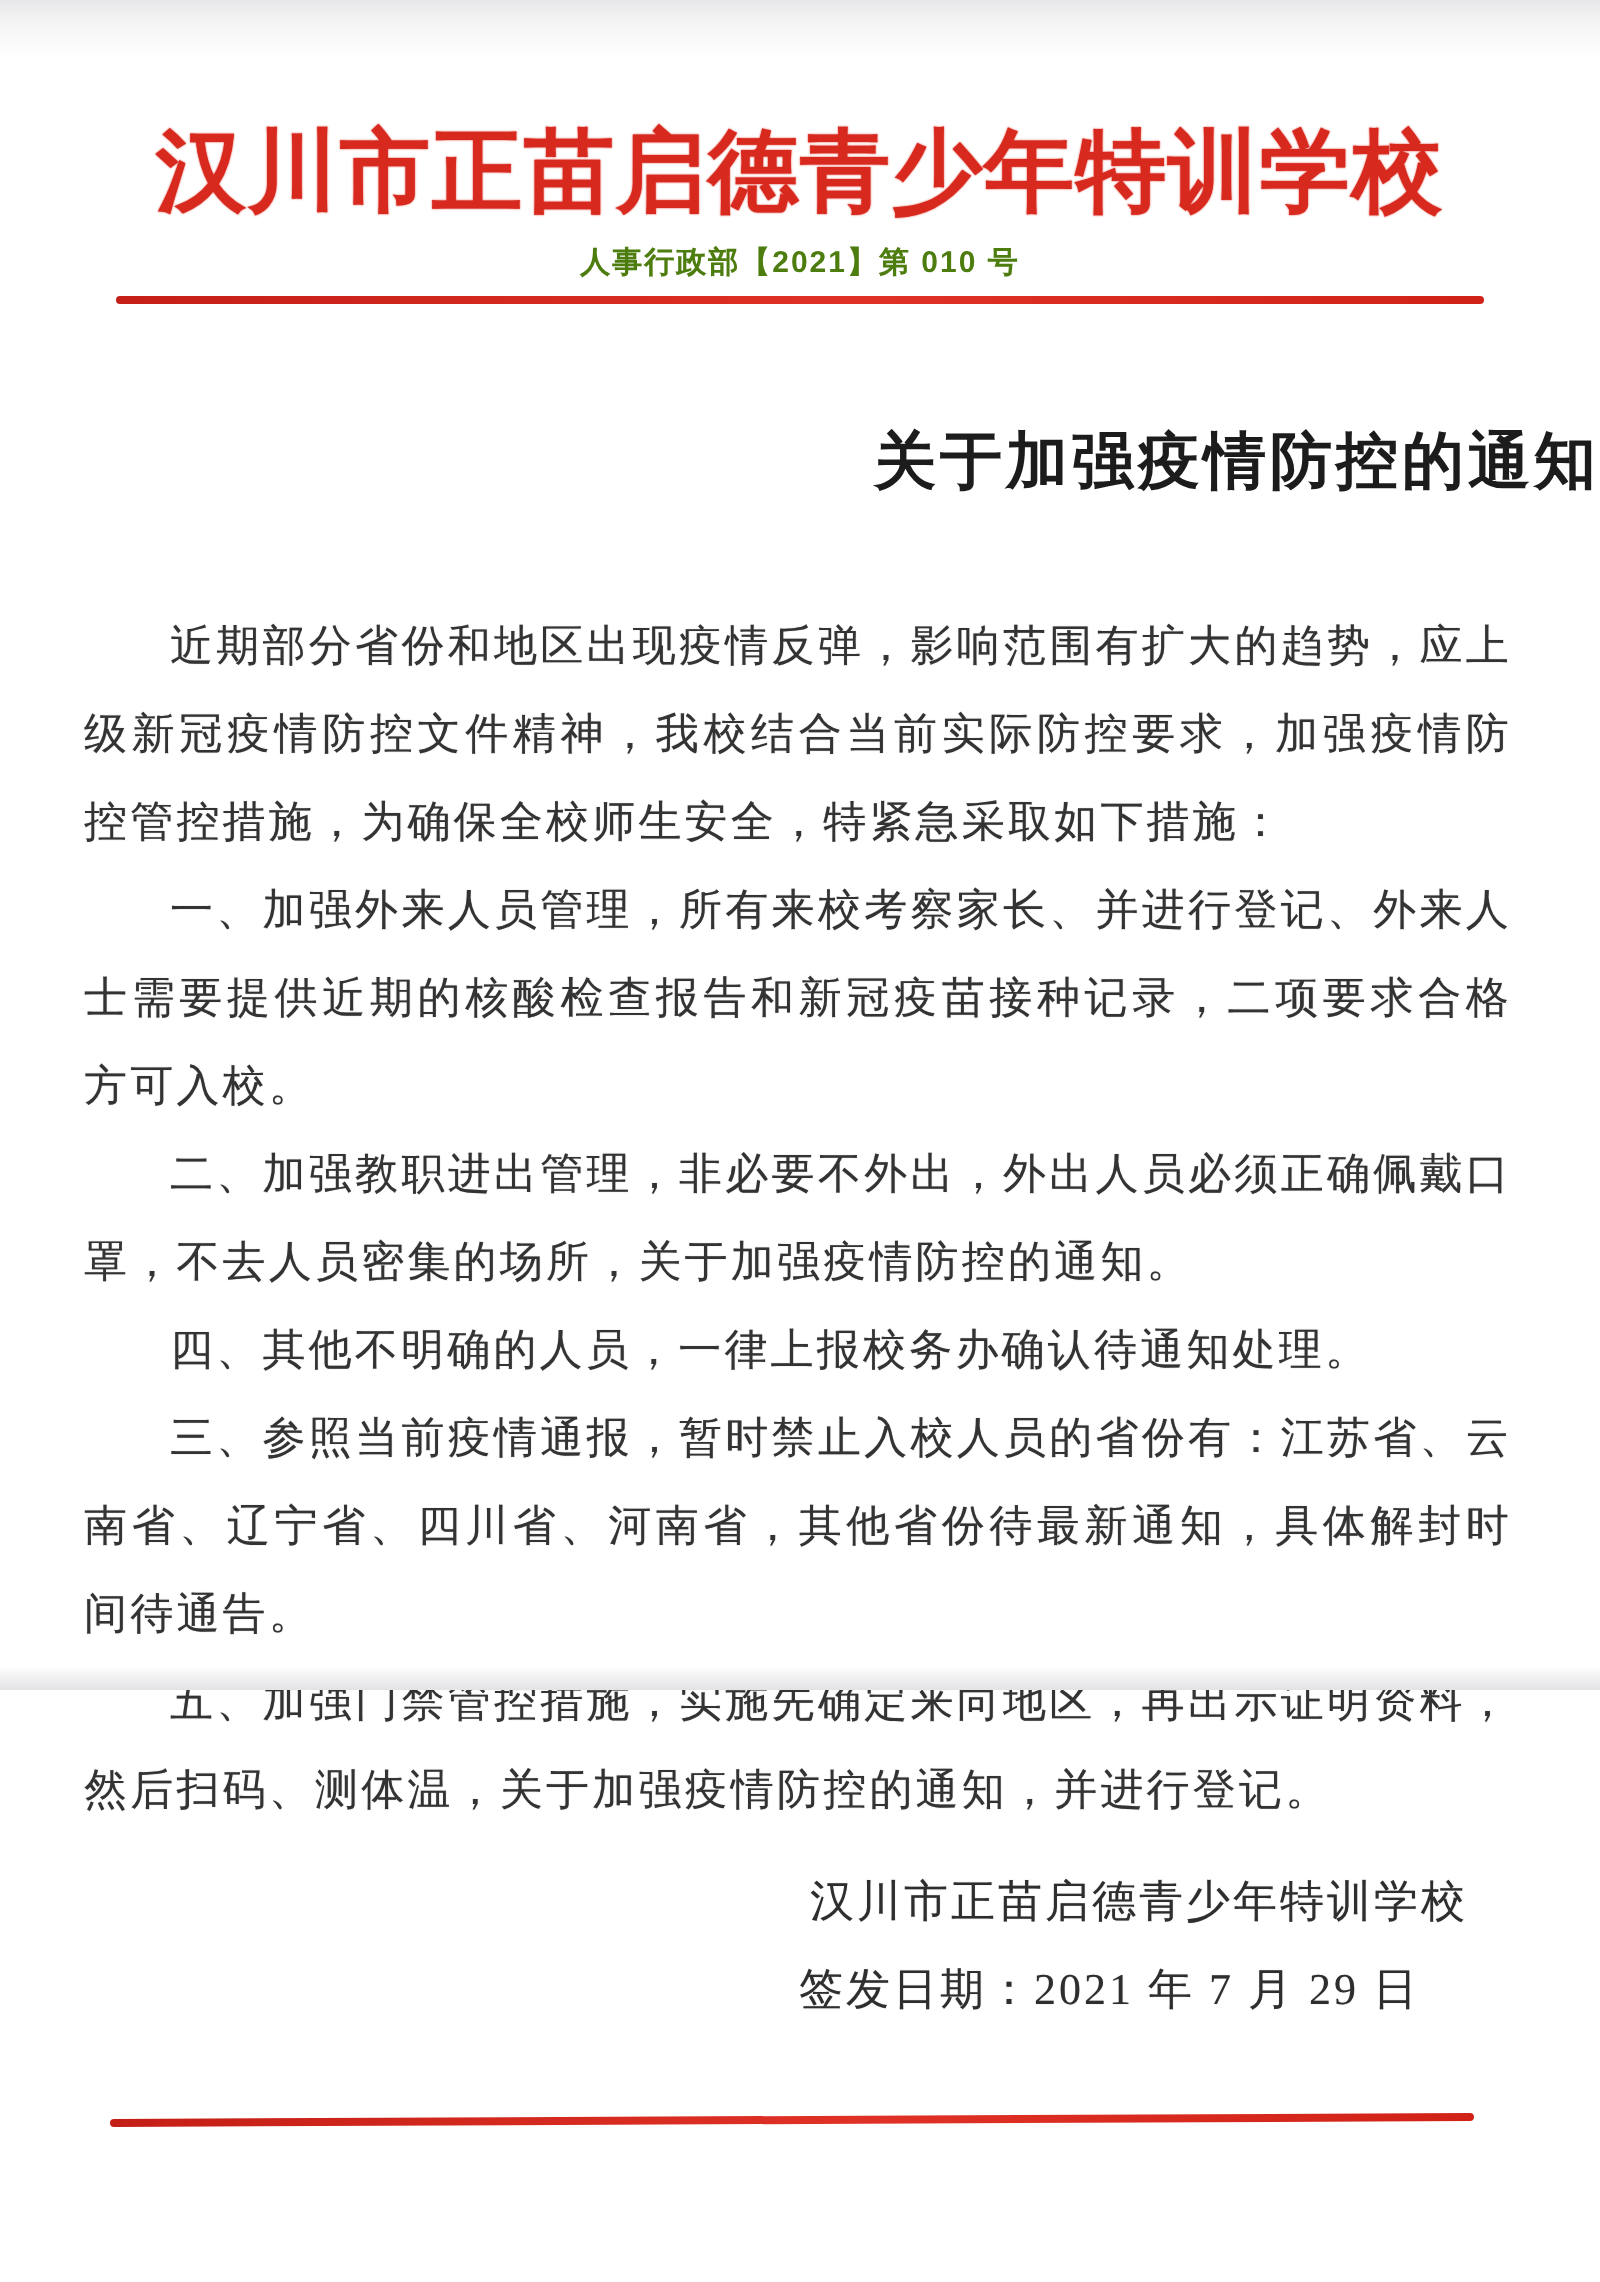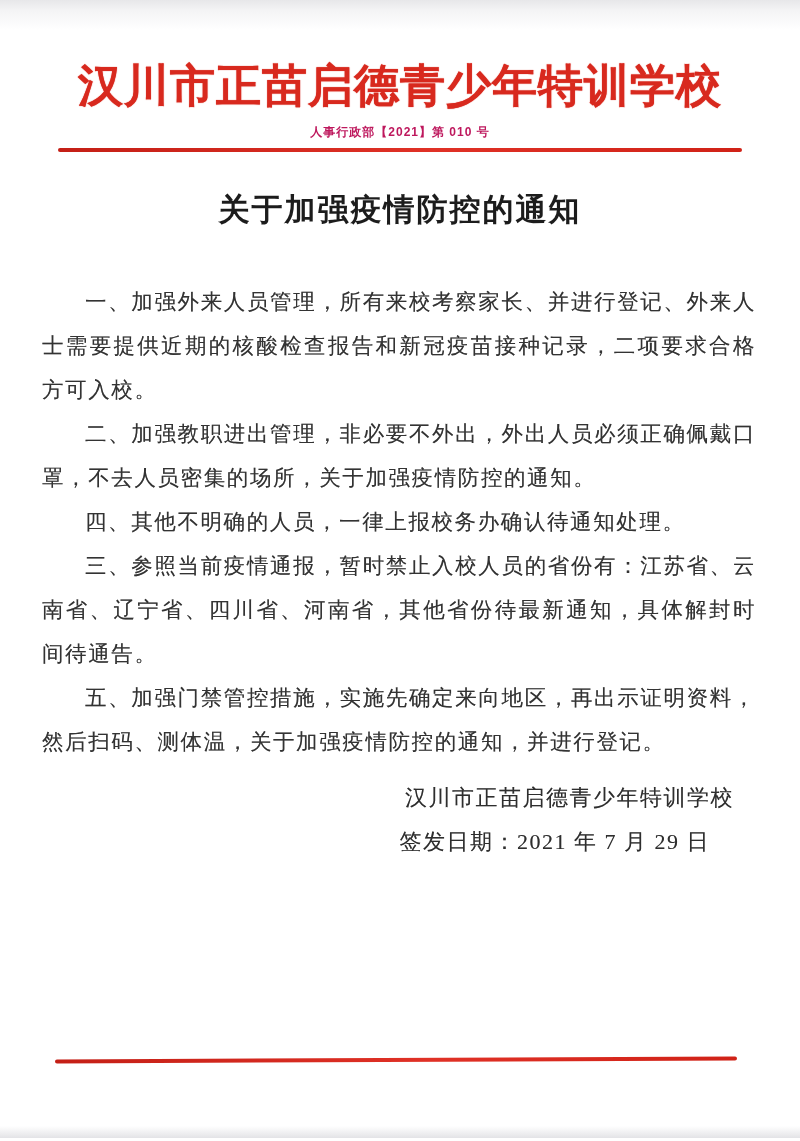--- a/index.html
+++ b/index.html
@@ -7,21 +7,21 @@
   }
   *{margin:0;padding:0;box-sizing:border-box;}
   html,body{background:#ffffff;}
   body{
     width:800px;height:1141px;
     font-family:"Liberation Serif","DejaVu Serif",serif;
     overflow:hidden;
   }
   .page{
     position:relative;
-    width:800px;height:1138px;
+    width:800px;height:845px;
     background:#ffffff;
     color:#2f2f2f;
   }
   
   .band-top{
     position:absolute;top:0;left:0;width:100%;height:30px;
     background:linear-gradient(to bottom,#e7e7e9 0%,#f4f4f5 35%,#ffffff 100%);
   }
   .band-bottom{
     position:absolute;bottom:0;left:0;width:100%;height:12px;
@@ -39,37 +39,37 @@
     line-height:60px;
     letter-spacing:1px;
     color:var(--accent-red);
     text-shadow:0 0 1px var(--accent-red);
     white-space:nowrap;
   }
   .doc-number{
     margin-top:4px;
     font-family:"Liberation Sans","DejaVu Sans",sans-serif;
     font-weight:700;
-    font-size:12px;
+    font-size:15px;
     line-height:24px;
-    color:#be185d;
+    color:#4d7c0f;
     letter-spacing:1px;
   }
   .red-rule{
     height:4px;
     background:linear-gradient(to right,#c41f16,#e03126 55%,#d02217);
     border-radius:2px;
   }
   .rule-top{
     width:684px;
     margin:4px auto 0 auto;
   }
   .notice-title{
-    margin-top:36px;
-    text-align:center;
+    margin-top:57px;
+    text-align:right;
     font-size:31px;
     font-weight:700;
     line-height:44px;
     letter-spacing:2px;
     color:#1c1c1c;
   }
   .body-text{
     margin:48px 44px 0 42px;
   }
   .body-text p{
@@ -110,20 +110,21 @@
   <div class="header">
     <div class="school-title">汉川市正苗启德青少年特训学校</div>
     <div class="doc-number">人事行政部【2021】第 010 号</div>
     <div class="red-rule rule-top"></div>
   </div>
 
   <div class="notice-title">关于加强疫情防控的通知</div>
 
   <div class="body-text">
 
+      <p>近期部分省份和地区出现疫情反弹，影响范围有扩大的趋势，应上级新冠疫情防控文件精神，我校结合当前实际防控要求，加强疫情防控管控措施，为确保全校师生安全，特紧急采取如下措施：</p>
 
       <p>一、加强外来人员管理，所有来校考察家长、并进行登记、外来人士需要提供近期的核酸检查报告和新冠疫苗接种记录，二项要求合格方可入校。</p>
 
       <p>二、加强教职进出管理，非必要不外出，外出人员必须正确佩戴口罩，不去人员密集的场所，关于加强疫情防控的通知。</p>
 
       <p>四、其他不明确的人员，一律上报校务办确认待通知处理。</p>
 
       <p>三、参照当前疫情通报，暂时禁止入校人员的省份有：江苏省、云南省、辽宁省、四川省、河南省，其他省份待最新通知，具体解封时间待通告。</p>
 
       <p>五、加强门禁管控措施，实施先确定来向地区，再出示证明资料，然后扫码、测体温，关于加强疫情防控的通知，并进行登记。</p>

